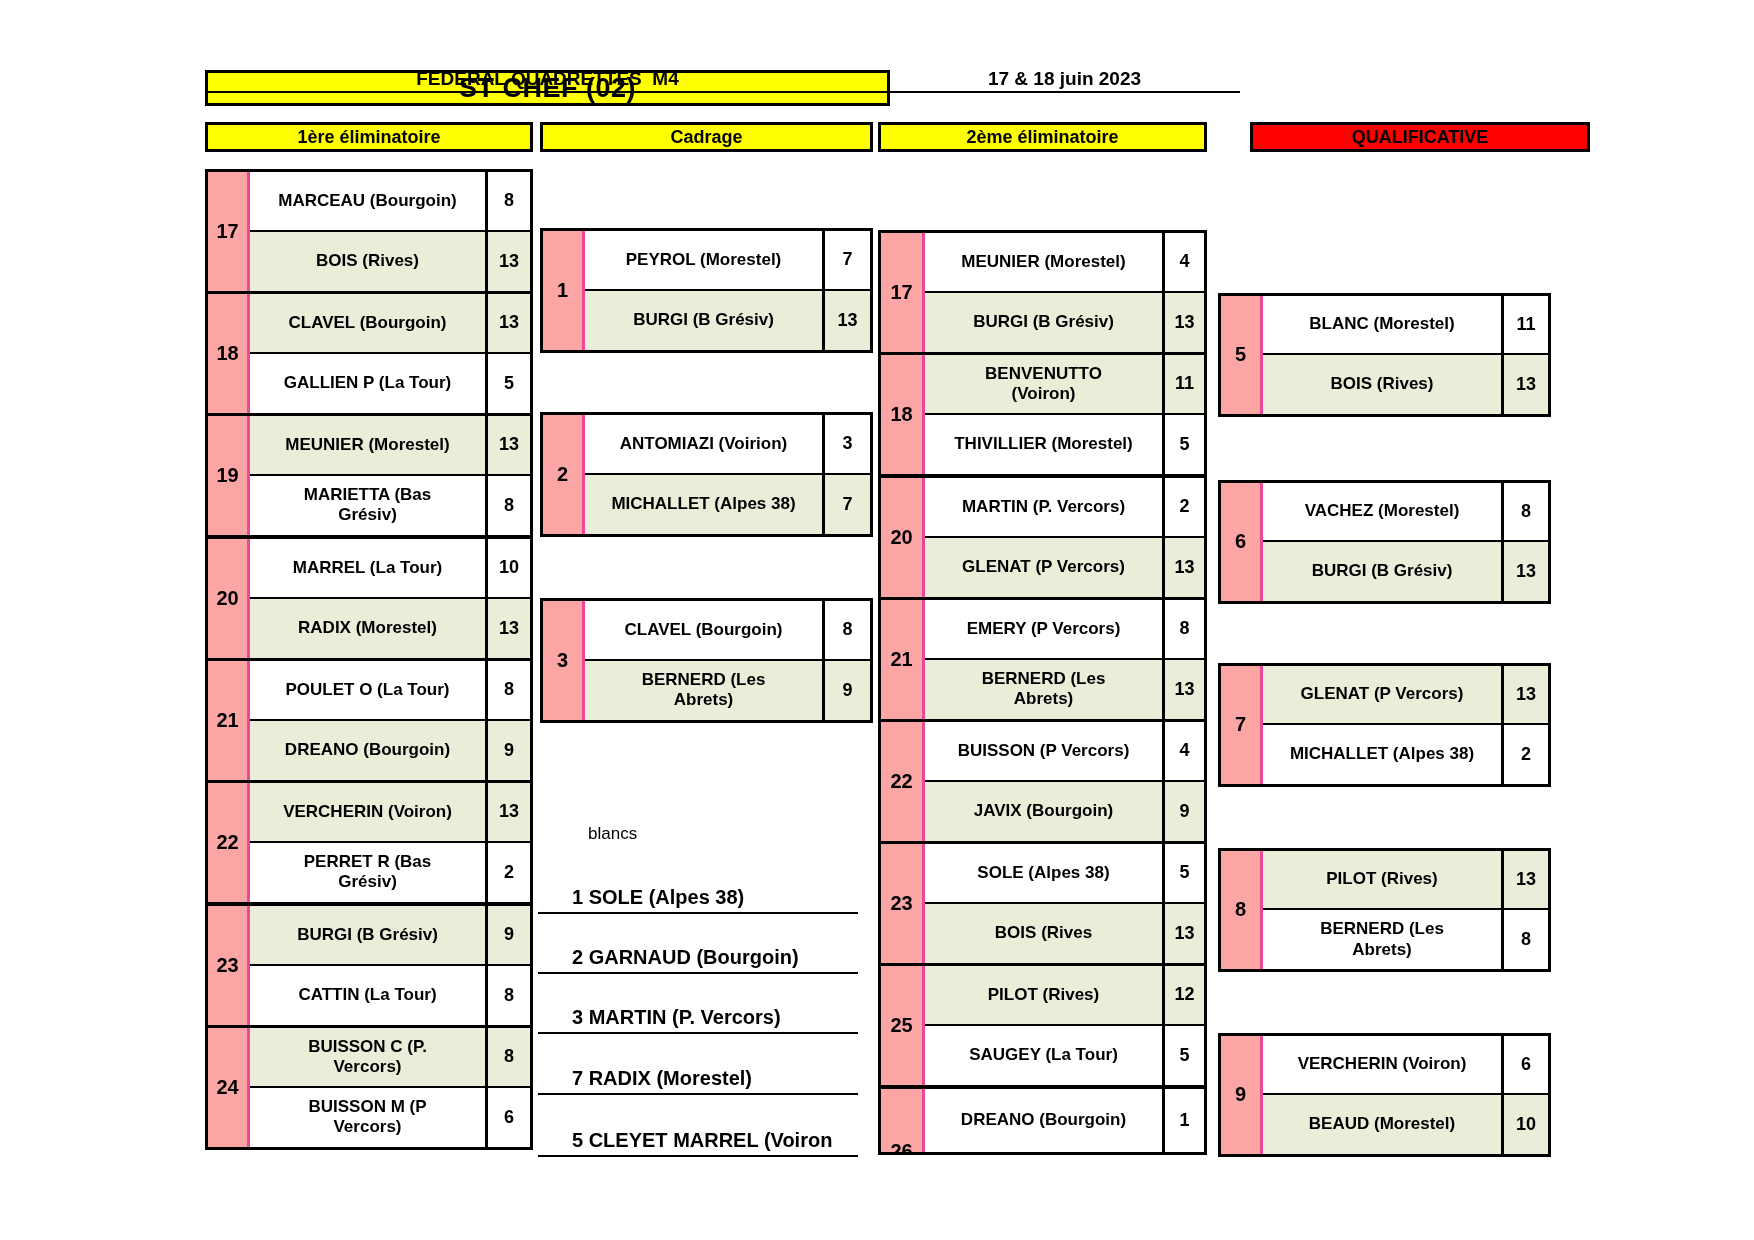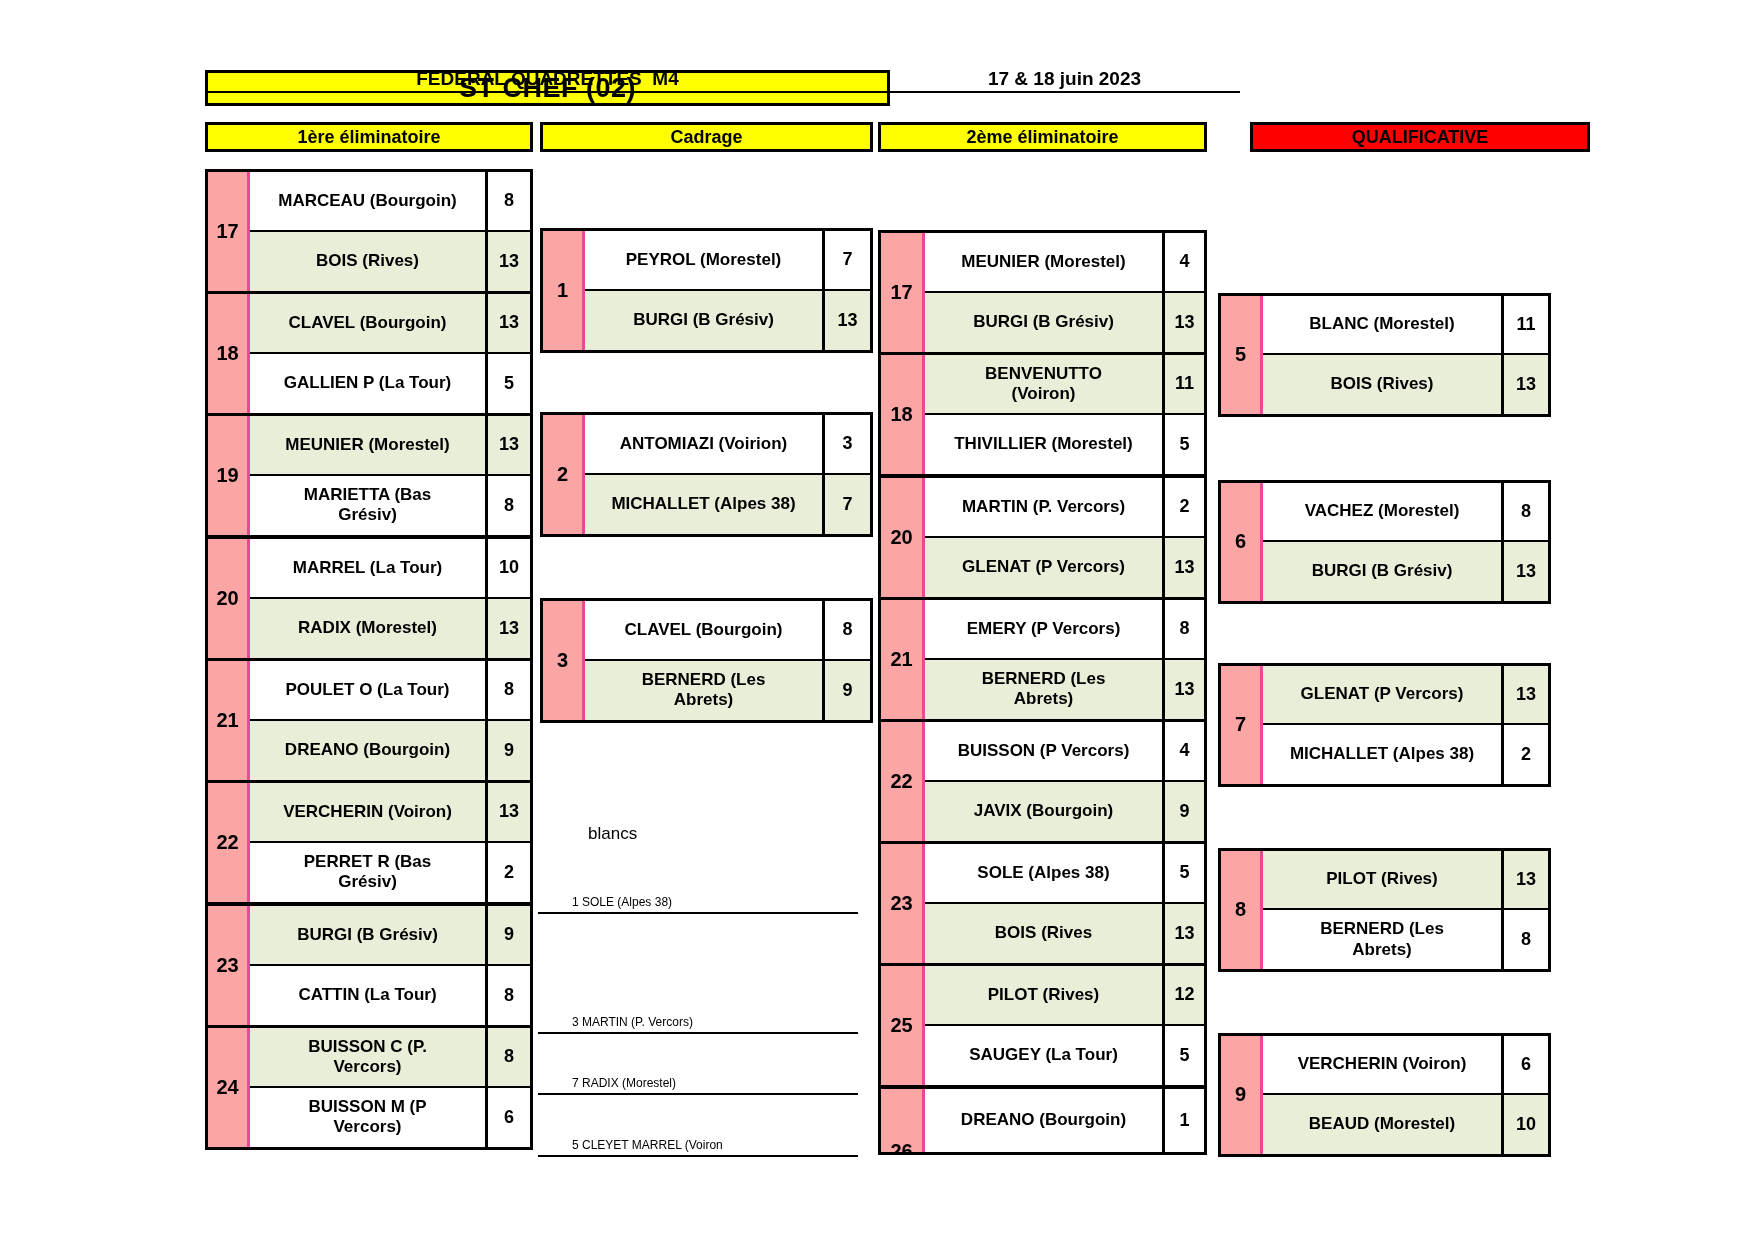--- a/index.html
+++ b/index.html
@@ -28,39 +28,40 @@
         font-weight:700;font-size:17px;line-height:1.18;min-width:0;}
   .num{grid-row:1 / span 2;grid-column:1;border-right:3px solid #ec4899;font-size:20px;background:#fca5a5;}
   .partial .num{grid-row:1;align-items:flex-end;overflow:hidden;}
   .partial .num span{margin-bottom:-12px;}
   .name{grid-column:2;white-space:pre-line;padding:1px 6px;}
   .score{grid-column:3;border-left:3px solid #000;font-size:18px;}
   .r1{border-bottom:2px solid #000;}
   .win{background:var(--hl);}
   .blancs-title{position:absolute;left:588px;top:824px;font-size:17px;font-weight:400;}
   .blancs-item{position:absolute;left:538px;width:320px;height:38px;border-bottom:2px solid #000;
-               display:flex;align-items:flex-end;padding:0 0 3px 34px;font-size:12px;font-weight:400;}
+               display:flex;align-items:flex-end;padding:0 0 3px 34px;font-size:20px;font-weight:700;}
 </style>
 </head>
 <body>
 
 <div id="page" style="--yellow: #ffff00; --red: #ff0000; --hl: #e9eed8;">
   <div class="title-box">
     <span>ST CHEF (02)</span>
   </div>
   <div class="subtitle">FEDERAL QUADRETTES  M4</div>
   <div class="date">17 &amp; 18 juin 2023</div>
 
   <div class="col-header yellow" id="h-elim1">1ère éliminatoire</div>
   <div class="col-header yellow" id="h-cadrage">Cadrage</div>
   <div class="col-header yellow" id="h-elim2">2ème éliminatoire</div>
   <div class="col-header red" id="h-qualif">QUALIFICATIVE</div>
 
   <div class="blancs-title">blancs</div>
   <div class="blancs-item" style="top:876px">1 SOLE (Alpes 38)</div>
+  <div class="blancs-item" style="top:936px">2 GARNAUD (Bourgoin)</div>
   <div class="blancs-item" style="top:996px">3 MARTIN (P. Vercors)</div>
   <div class="blancs-item" style="top:1057px">7 RADIX (Morestel)</div>
   <div class="blancs-item" style="top:1119px">5 CLEYET MARREL (Voiron</div>
 <div class="match" style="left: 205px; top: 169px; width: 328px; height: 125px; grid-template-columns: 42px 1fr 45px;">
       <div class="cell num">
         <span>17</span>
       </div>
       <div class="cell name r1">MARCEAU (Bourgoin)</div>
       <div class="cell score r1">8</div>
       <div class="cell name win">BOIS (Rives)</div>

